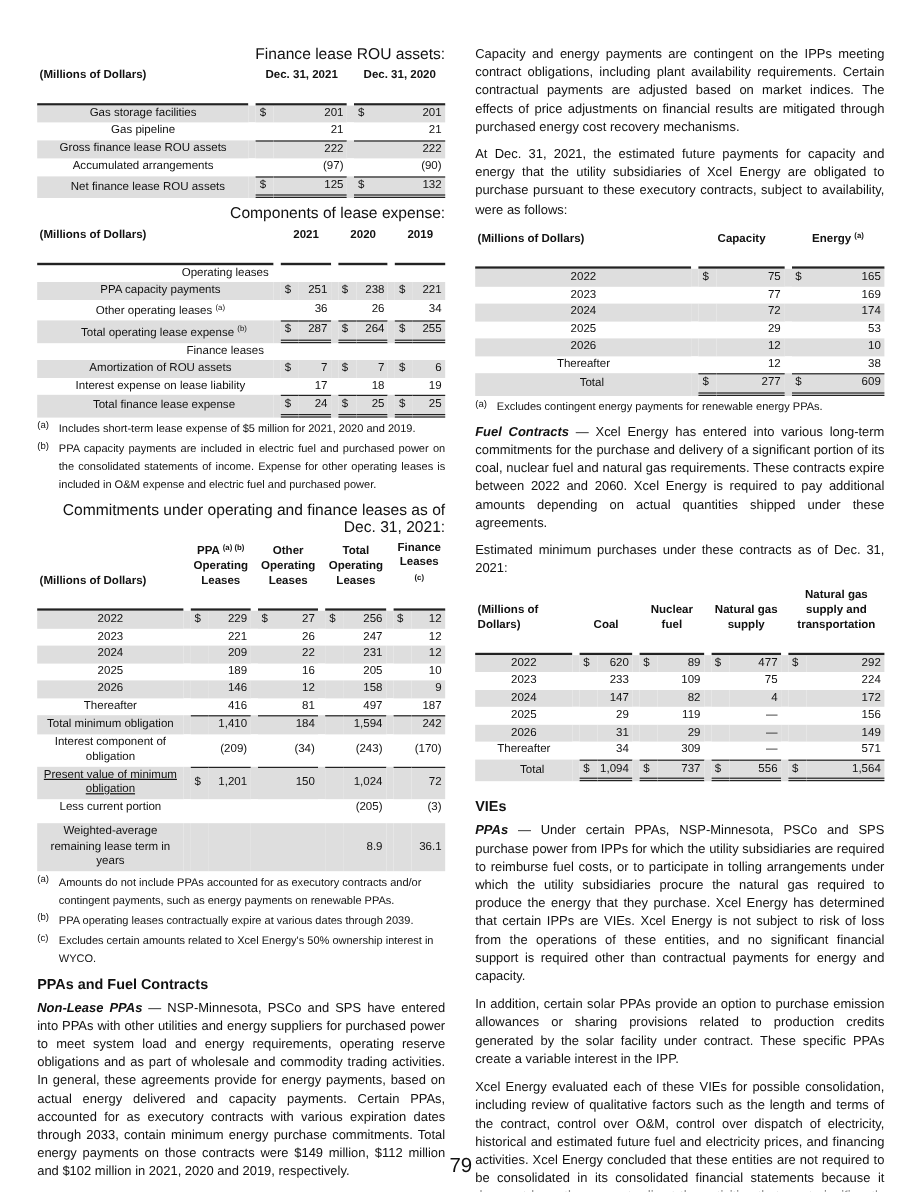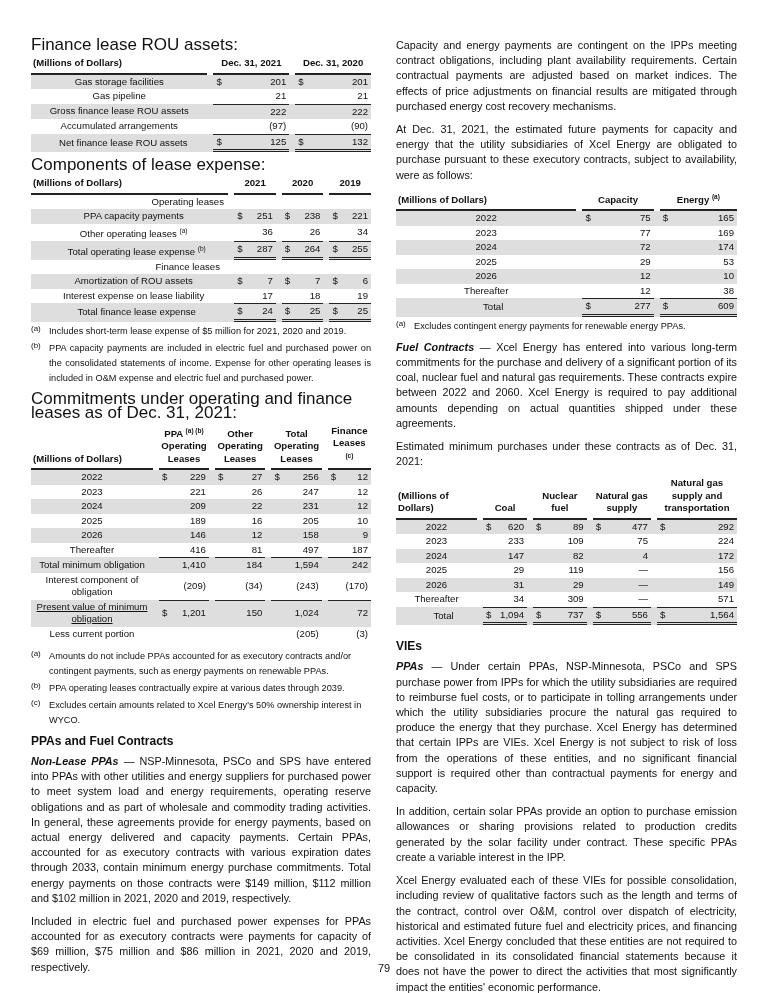--- a/index.html
+++ b/index.html
@@ -1,44 +1,44 @@
 <!DOCTYPE html>
 <html><head>
 <meta charset="utf-8">
 <style>
   html,body{margin:0;padding:0;background:#fff;}
   body{width:768px;height:993px;position:relative;overflow:hidden;
        font-family:"Liberation Sans",sans-serif;color:#111;font-size:10.3px;}
   .col{position:absolute;top:38px;}
   .left{left:31px;width:340px;}
   .right{left:396px;width:341px;}
-  .caption{font-size:17px;margin:0 0 5px 0;line-height:14px;}
+  .caption{font-size:13px;margin:0 0 5px 0;line-height:14px;text-align:right;}
   p.body{margin:0 0 8px 0;font-size:10.8px;line-height:15.2px;text-align:justify;}
   h3.sec{font-size:12px;font-weight:bold;margin:6px 0 6px 0;}
   .lead{font-weight:bold;font-style:italic;}
   table.ft{border-collapse:separate;border-spacing:0;width:100%;font-size:9.6px;line-height:12.5px;}
-  table.ft th{font-weight:bold;text-align:center;vertical-align:bottom;padding:0 2px 3px 2px;}
+  table.ft th{font-weight:bold;text-align:center;vertical-align:bottom;padding:0 2px 16px 2px;}
   table.ft th.lbl{text-align:left;padding-left:2px;}
   table.ft th.ul{border-bottom:2px solid #222;}
   table.ft td{padding:1px 2px;white-space:nowrap;}
   table.ft td.lbl{text-align:center;}
   table.ft td.dol{text-align:left;width:10px;padding-left:3px;}
   table.ft td.num{text-align:right;padding-right:3px;}
   table.ft tr.sh td{background:#dedede;}
   table.ft tr.top td.c{border-top:1px solid #222;}
   table.ft tr.dbl td.c{border-bottom:3px double #222;}
   table.ft td.ind1{padding-left:10px;}
   table.ft td.ind2{padding-left:16px;}
   .gap{width:6px;padding:0 !important;background:#fff !important;}
   tr.sh td.gap{background:#dedede !important;}
   sup{font-size:6.5px;vertical-align:4px;}
   .fn{display:flex;font-size:9.2px;line-height:15px;margin:2px 0 0 0;}
   .fn .mk{width:18px;font-size:8px;vertical-align:top;line-height:10px;}
   .fn .tx{flex:1;}
-  .pagenum{position:absolute;left:0;width:768px;top:962px;text-align:center;font-size:11px;}
+  .pagenum{position:absolute;left:0;width:768px;top:962px;text-align:center;font-size:17px;}
   .tgap{height:6px;}
 </style>
 </head>
 <body>
 
 <div class="col left">
 
   <div class="caption">Finance lease ROU assets:</div>
   <table class="ft">
     <tbody>
@@ -361,20 +361,35 @@
           <td class="num c"></td>
           <td class="gap"></td>
           <td class="dol c"></td>
           <td class="num c">(205)</td>
           <td class="gap"></td>
           <td class="dol c"></td>
           <td class="num c">(3)</td>
         </tr>
         <tr>
           <td colspan="12" style="height:6px;padding:0"></td>
+        </tr>
+        <tr class="sh">
+          <td class="lbl" style="white-space: normal; width: 118px;">Weighted-average remaining lease term in years</td>
+          <td class="gap"></td>
+          <td class="dol"></td>
+          <td class="num"></td>
+          <td class="gap"></td>
+          <td class="dol"></td>
+          <td class="num"></td>
+          <td class="gap"></td>
+          <td class="dol"></td>
+          <td class="num">8.9</td>
+          <td class="gap"></td>
+          <td class="dol"></td>
+          <td class="num">36.1</td>
         </tr>
       </tbody>
   </table>
   <div class="fn">
       <span class="mk">(a)</span>
       <span class="tx">Amounts do not include PPAs accounted for as executory contracts and/or contingent payments, such as energy payments on renewable PPAs.</span>
     </div>
   <div class="fn">
       <span class="mk">(b)</span>
       <span class="tx">PPA operating leases contractually expire at various dates through 2039.</span>

